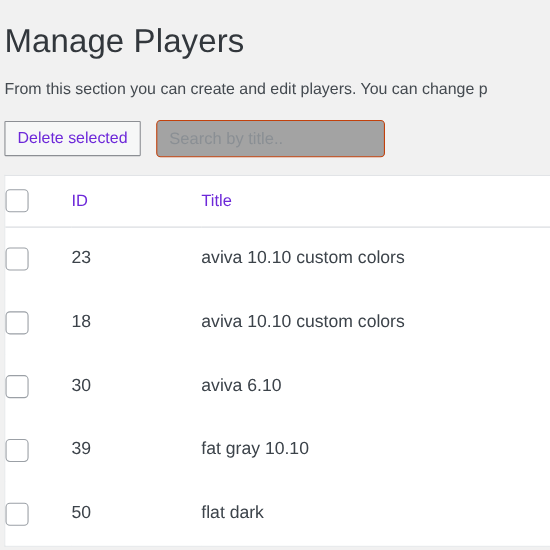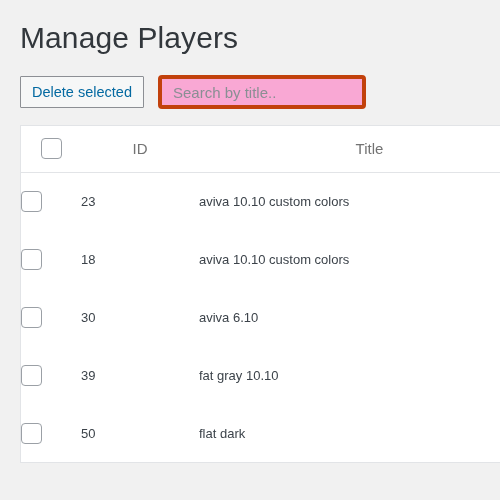--- a/index.html
+++ b/index.html
@@ -14,21 +14,21 @@
     background: #f1f1f1;
     font-family: "Liberation Sans", sans-serif;
     -webkit-font-smoothing: antialiased;
   }
 
   #app {
     position: relative;
     width: 500px;
     height: 500px;
     box-sizing: border-box;
-    padding-left: 20px;
+    padding-left: 4px;
     overflow: hidden;
   }
 
   
   .page-title {
     margin: 0;
     padding-top: 19px;
     font-size: 30px;
     line-height: 38px;
     font-weight: 400;
@@ -57,35 +57,35 @@
   .btn-delete {
     display: inline-flex;
     align-items: center;
     justify-content: center;
     height: 32px;
     padding: 0 11px;
     box-sizing: border-box;
     background: #f6f7f7;
     border: 1px solid #8c8f94;
     border-radius: 1px;
-    color: #0369a1;
+    color: #6d28d9;
     font-family: "Liberation Sans", sans-serif;
     font-size: 14.5px;
     line-height: 1;
     cursor: pointer;
     white-space: nowrap;
   }
 
   .search-input {
     width: 208px;
     height: 34px;
     box-sizing: border-box;
     padding: 0 11px;
-    background: #f9a8d4;
-    border: 4px solid #c2410c;
+    background: #a3a3a3;
+    border: 1px solid #c2410c;
     border-radius: 4px;
     color: #3c434a;
     font-family: "Liberation Sans", sans-serif;
     font-size: 15px;
     outline: none;
   }
   .search-input::placeholder {
     color: #8a8f94;
     opacity: 1;
   }
@@ -106,34 +106,34 @@
     table-layout: fixed;
   }
 
   table.players col.col-check { width: 60px; }
   table.players col.col-id    { width: 118px; }
   table.players col.col-title { width: auto; }
 
   table.players thead th {
     height: 46px;
     padding: 0;
-    text-align: center;
+    text-align: left;
     font-size: 15px;
     font-weight: 400;
-    color: #737373;
+    color: #6d28d9;
     background: #ffffff;
     border-bottom: 1px solid #e2e4e7;
     vertical-align: middle;
   }
 
   table.players tbody td {
     height: 58px;
     padding: 0;
     text-align: left;
-    font-size: 13px;
+    font-size: 16px;
     font-weight: 400;
     color: #3c434a;
     vertical-align: middle;
     border: none;
     background: #ffffff;
   }
 
   td.cell-id, th.head-id {
     font-size: 14px;
     color: #50575e;
@@ -167,20 +167,21 @@
     cursor: pointer;
   }
 </style>
 </head>
 <body>
 
 <div id="app">
 
   <h1 class="page-title">Manage Players</h1>
 
+  <p class="page-description">From this section you can create and edit players. You can change p</p>
 
   <div class="toolbar">
     <button class="btn-delete" type="button">Delete selected</button>
 
     <input class="search-input" type="text" placeholder="Search by title.." style="">
   </div>
 
   <div class="table-wrap">
     <table class="players">
       <colgroup>

